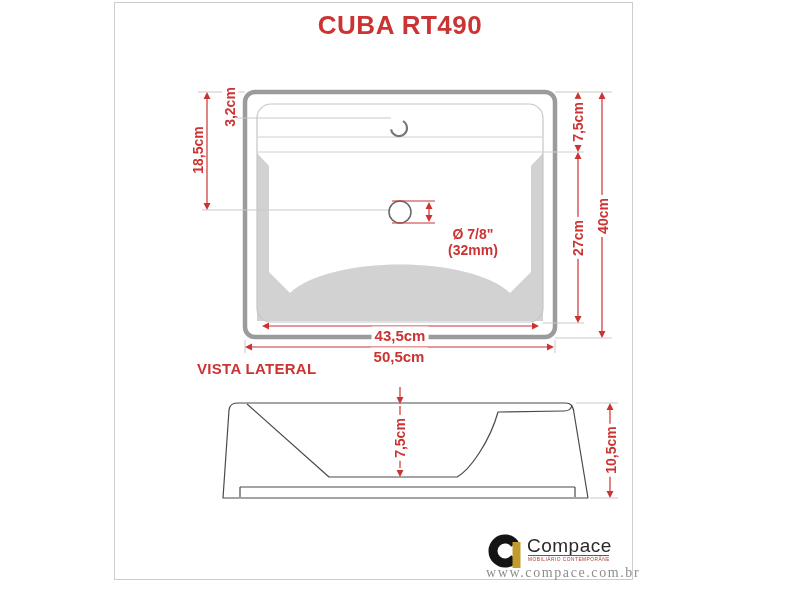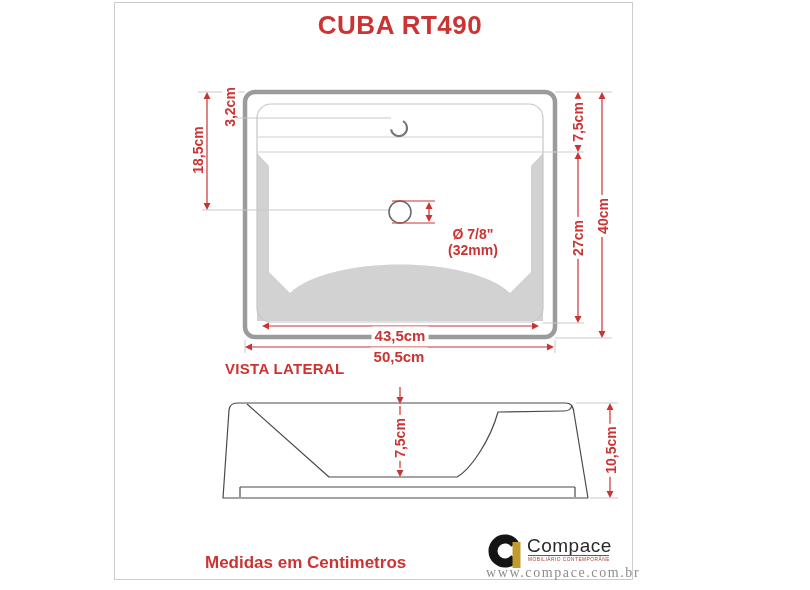--- a/index.html
+++ b/index.html
@@ -84,22 +84,21 @@
                M610 403 L606.5 410 L613.5 410 Z M610 498 L606.5 491 L613.5 491 Z"></path>
     </g>
 
     <g>
       <path d="M514.8 544.1 A12 12 0 1 0 514.8 557.9" fill="none" stroke="#141414" stroke-width="9"></path>
       <rect x="512.5" y="542" width="8" height="26" fill="var(--gold)"></rect>
     </g>
   </svg>
 
   <div class="lbl title" style="left:400px;top:12px;">CUBA RT490</div>
-  <div class="lbl sec" style="left:225px;top:361px;">VISTA LATERAL</div>
-  <div class="lbl note" style="left:205px;top:554px;">Medidas em Centimetros</div>
+  <div class="lbl sec" style="left:197px;top:361px;">VISTA LATERAL</div>
 
   <div class="dim rot" style="left:198px;top:150px;">18,5cm</div>
   <div class="dim rot bgw" style="left:230px;top:107px;">3,2cm</div>
   <div class="dim rot bgw" style="left:578px;top:122px;">7,5cm</div>
   <div class="dim rot bgw" style="left:578px;top:238px;">27cm</div>
   <div class="dim rot bgw" style="left:603px;top:216px;">40cm</div>
   <div class="dim ctr bgw big" style="left:400px;top:326px;">43,5cm</div>
   <div class="dim ctr bgw big" style="left:399px;top:347px;">50,5cm</div>
   <div class="drain-lbl" style="left:473px;top:226px;">
     <span style="display:block;">Ø 7/8"</span>

